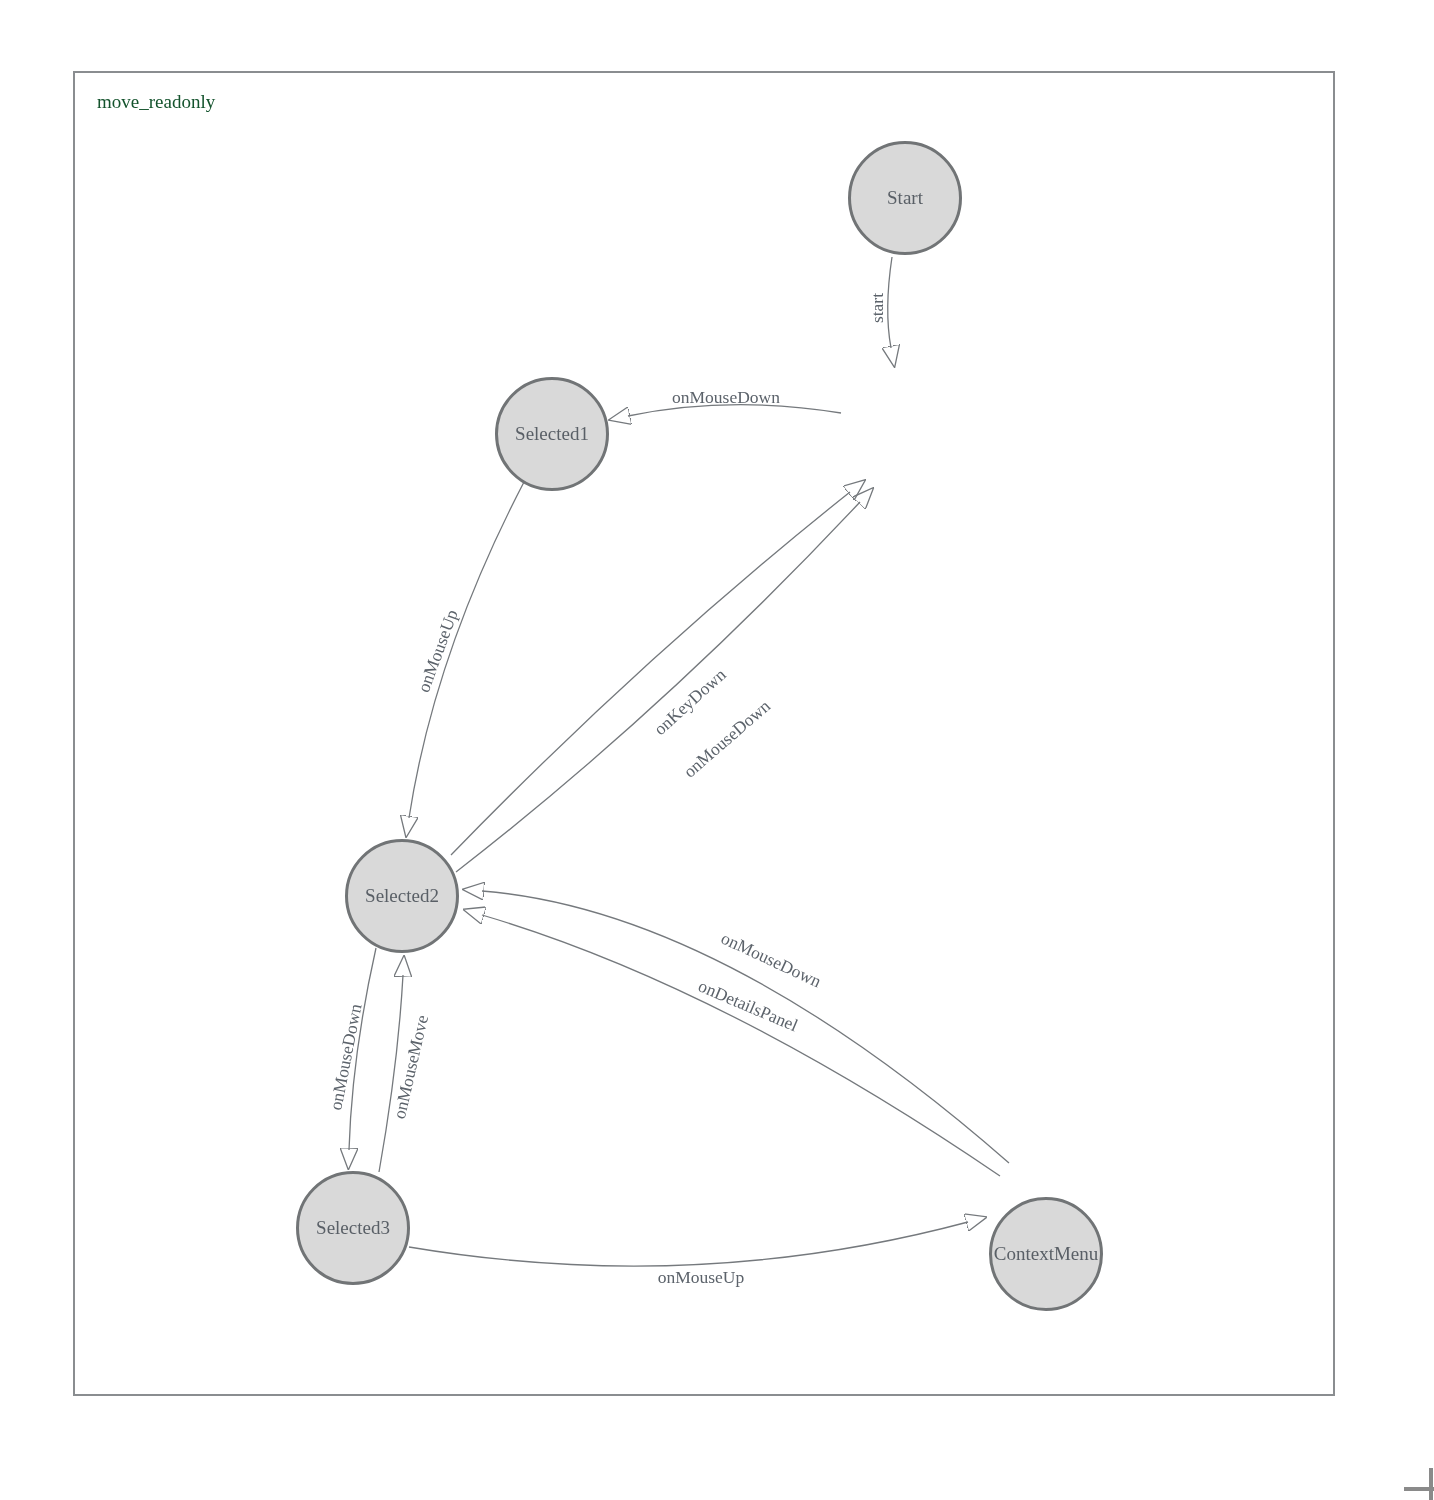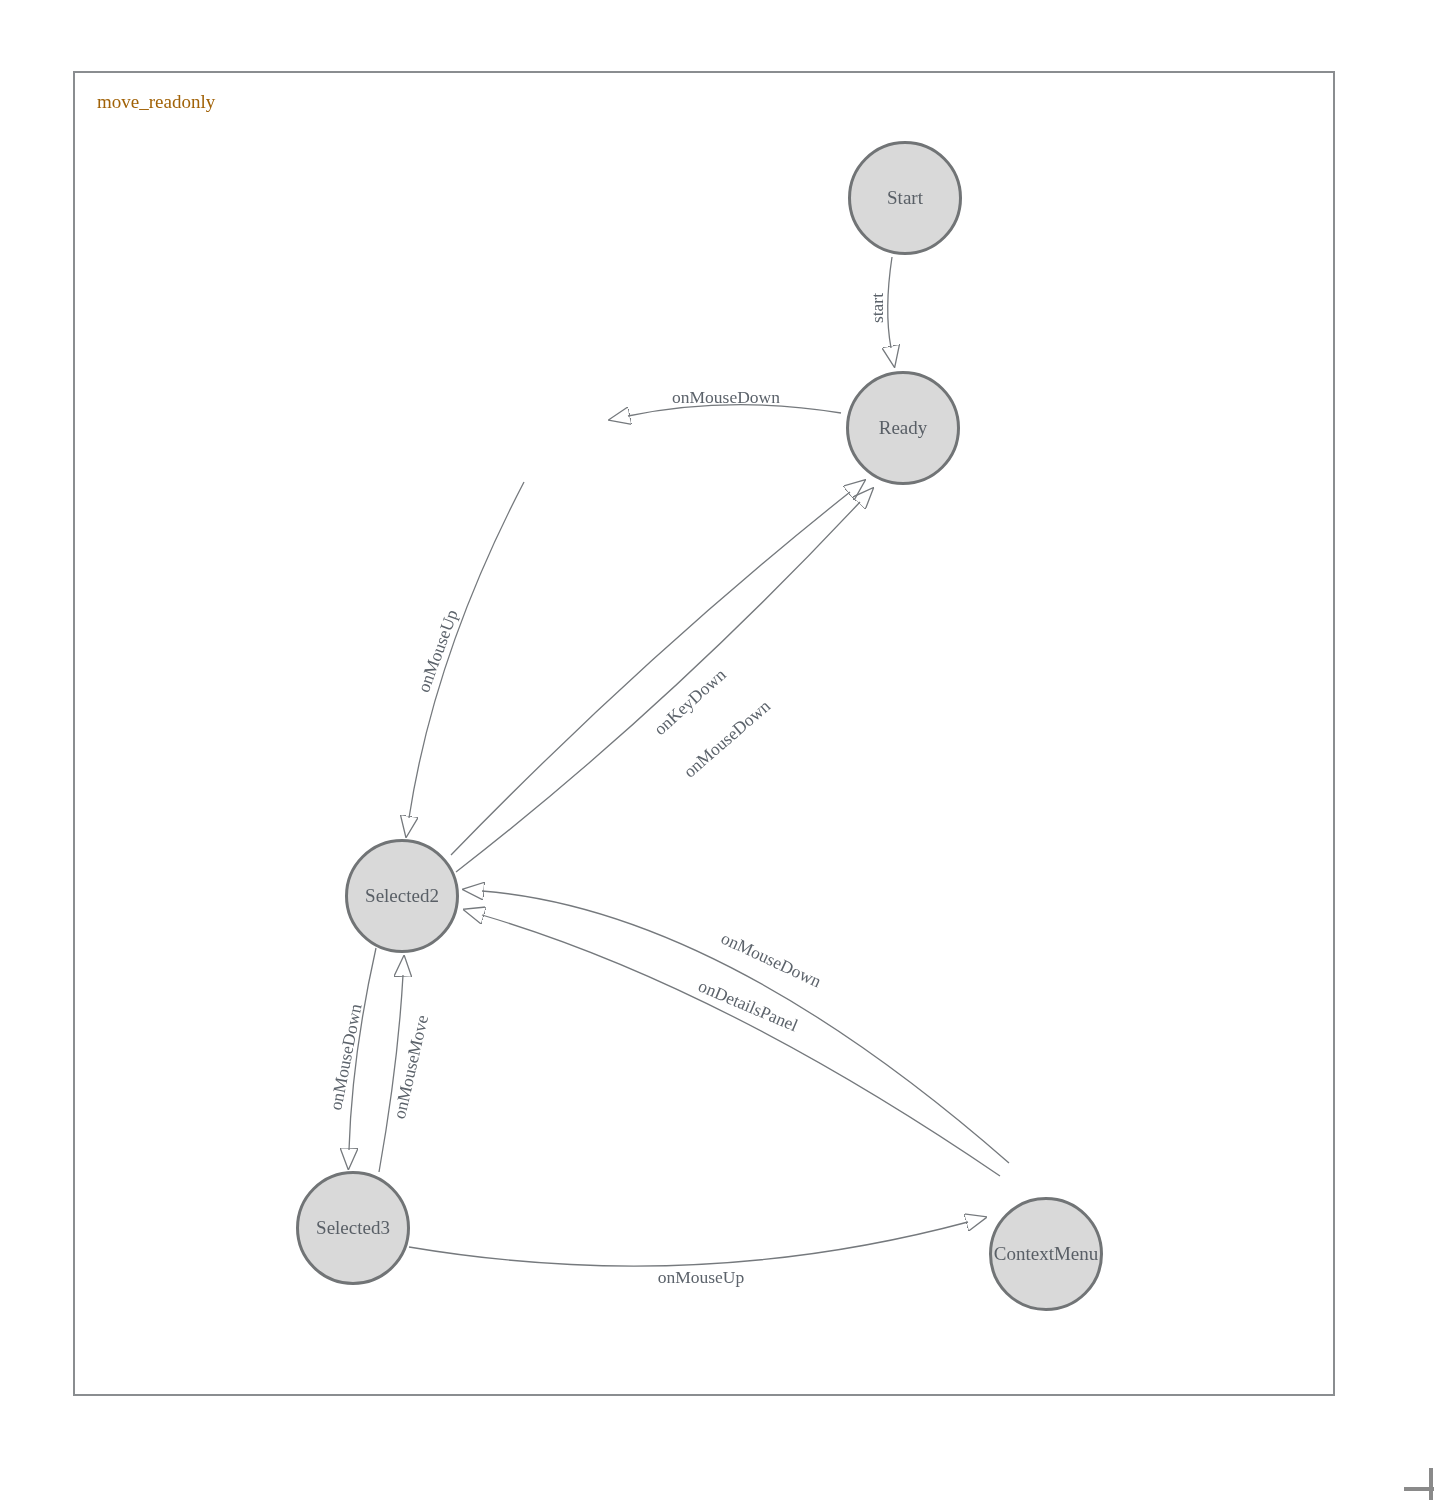--- a/index.html
+++ b/index.html
@@ -23,21 +23,21 @@
     height: 1325px;
     border: 2px solid #8a8d90;
     background: #ffffff;
     box-sizing: border-box;
   }
   .diagram-title {
     position: absolute;
     left: 97px;
     top: 91px;
     font-size: 19px;
-    color: #a16207;
+    color: #14532d;
     white-space: nowrap;
   }
   .edges-svg {
     position: absolute;
     left: 0;
     top: 0;
     width: 1434px;
     height: 1500px;
     pointer-events: none;
   }
@@ -96,22 +96,22 @@
     <path d="M 376,948 Q 352,1055 349,1150" marker-end="url(#arrow)"></path>
     <path d="M 379,1172 Q 398,1065 403,975" marker-end="url(#arrow)"></path>
     <path d="M 1009,1163 Q 720,910 482,891" marker-end="url(#arrow)"></path>
     <path d="M 1000,1176 Q 720,985 482,915" marker-end="url(#arrow)"></path>
     <path d="M 409,1247 Q 695,1295 968,1222" marker-end="url(#arrow)"></path>
   </svg>
 
   <div class="node" style="left:848px; top:141px;">
     <span>Start</span>
   </div>
-  <div class="node" style="left:846px; top:371px;">
-    <span>Ready</span>
+  <div class="node" style="left:495px; top:377px;">
+    <span>Selected1</span>
   </div>
   <div class="node" style="left:345px; top:839px;">
     <span>Selected2</span>
   </div>
   <div class="node" style="left:296px; top:1171px;">
     <span>Selected3</span>
   </div>
   <div class="node" style="left:989px; top:1197px;">
     <span>ContextMenu</span>
   </div>

